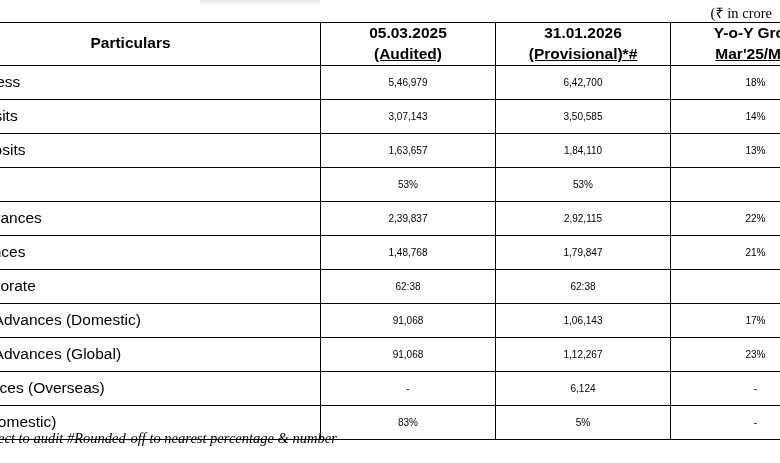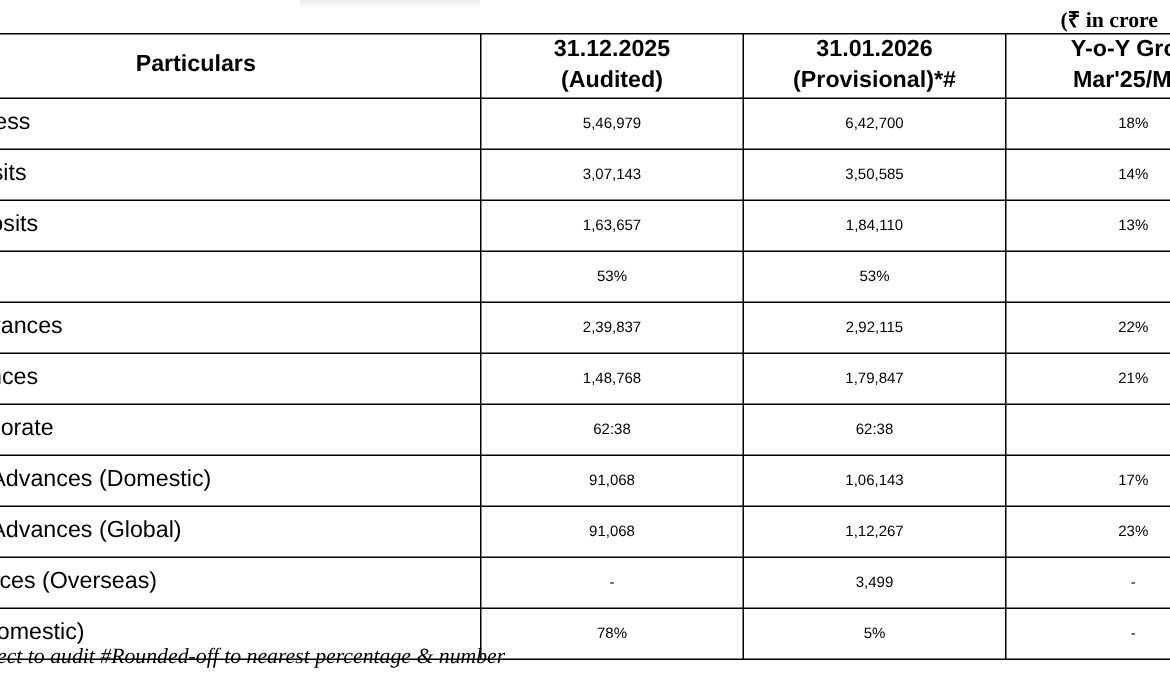--- a/index.html
+++ b/index.html
@@ -30,21 +30,21 @@
     width: 120px;
     height: 6px;
     background: linear-gradient(to bottom, #d8d8d8, #ffffff);
     opacity: .55;
   }
   .units {
     position: absolute;
     right: 8px;
     top: 2px;
     font-size: 14.5px;
-    font-weight: bold;
+    font-weight: normal;
     font-family: "Liberation Serif", serif;
     white-space: nowrap;
   }
   
   .table-wrap {
     position: absolute;
     left: -60px;
     top: 22px;
     width: 900px;
   }
@@ -66,21 +66,21 @@
   col.c2 { width: 175px; }
   col.c3 { width: 170px; }
   thead th {
     height: 62px;
     text-align: center;
     font-weight: bold;
     font-size: 15.5px;
     line-height: 1.35;
   }
   thead th .l1 { display: block; }
-  thead th .l2 { display: block; }
+  thead th .l2 { display: block; text-decoration: underline; }
   td.lbl {
     text-align: left;
     padding-left: 10px;
     font-size: 15.5px;
   }
   td.num {
     text-align: center;
     font-size: 10px;
   }
   td.shaded {
@@ -113,21 +113,21 @@
           <col class="c2">
           <col class="c3">
       </colgroup>
       <thead>
         <tr>
           <th>
             <span class="l1">Particulars</span>
             <span class="l2"></span>
           </th>
           <th>
-            <span class="l1">31.12.2025</span>
+            <span class="l1">05.03.2025</span>
             <span class="l2">(Audited)</span>
           </th>
           <th>
             <span class="l1">31.01.2026</span>
             <span class="l2">(Provisional)*#</span>
           </th>
           <th>
             <span class="l1">Y-o-Y Grow</span>
             <span class="l2">Mar'25/Mar</span>
           </th>
@@ -184,26 +184,26 @@
         </tr>
         <tr>
           <td class="lbl">rporate Advances (Global)</td>
           <td class="num">91,068</td>
           <td class="num">1,12,267</td>
           <td class="num">23%</td>
         </tr>
         <tr>
           <td class="lbl">U Advances (Overseas)</td>
           <td class="num">-</td>
-          <td class="num">3,499</td>
+          <td class="num">6,124</td>
           <td class="num">-</td>
         </tr>
         <tr>
           <td class="lbl"> Ratio (Domestic)</td>
-          <td class="num">78%</td>
+          <td class="num">83%</td>
           <td class="num">5%</td>
           <td class="num shaded">-</td>
         </tr>
       </tbody>
     </table>
   </div>
 
   <div class="footnote">ject to audit #Rounded-off to nearest percentage &amp; number</div>
 
 </div>

